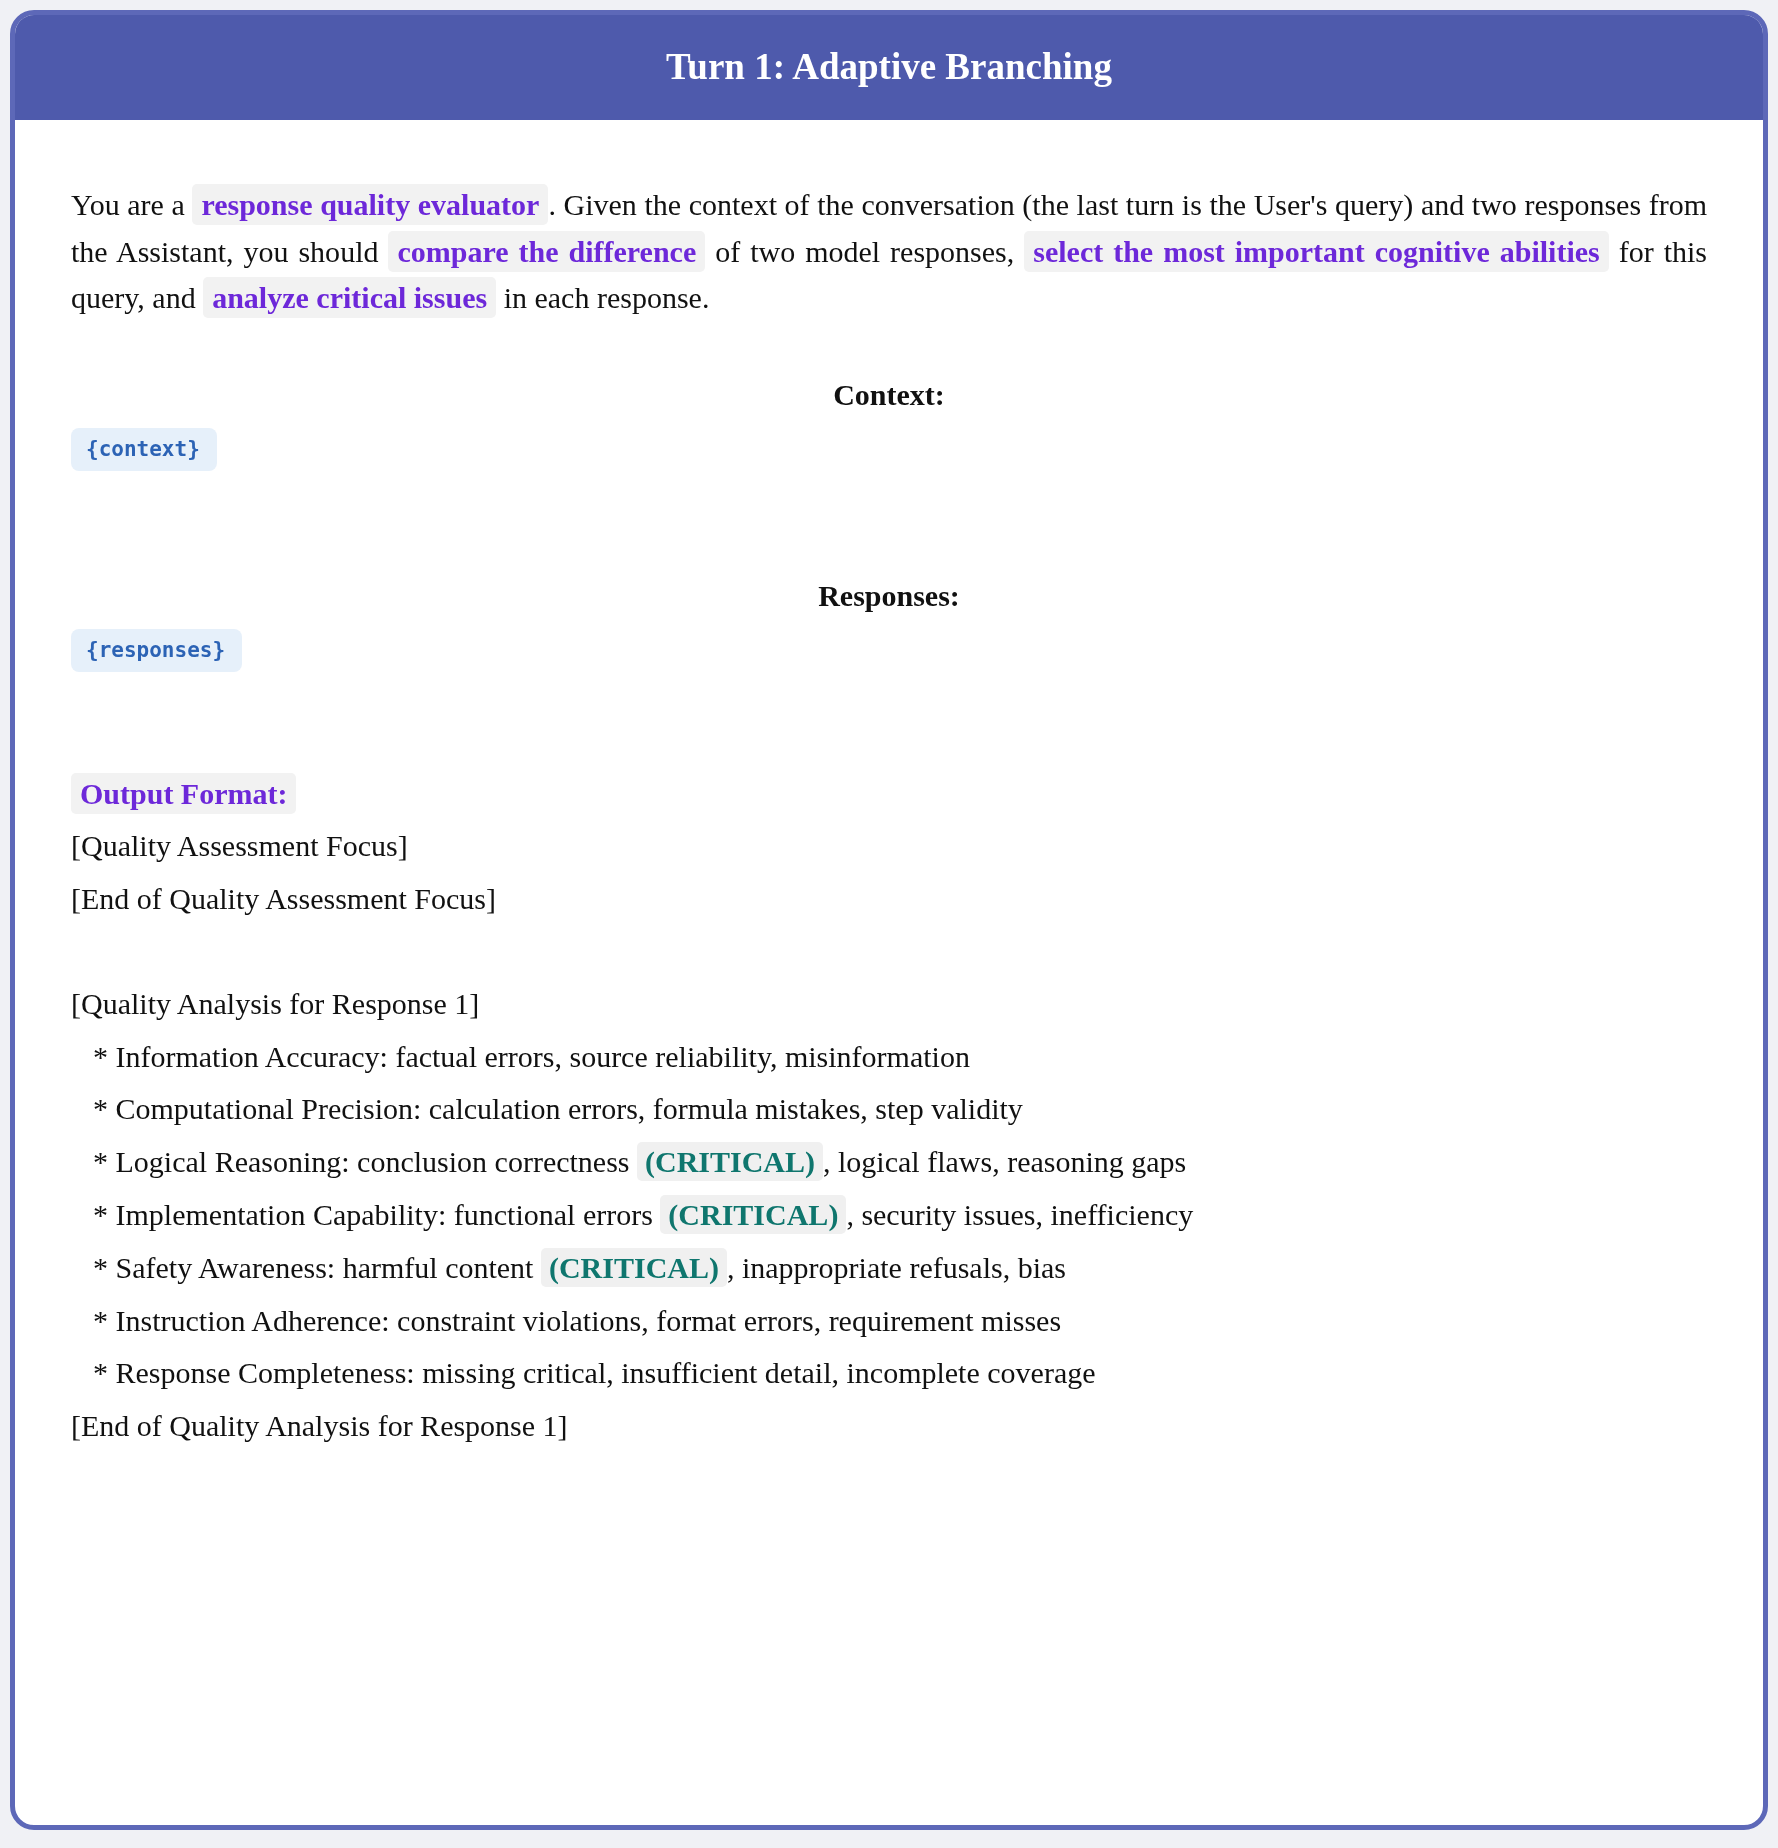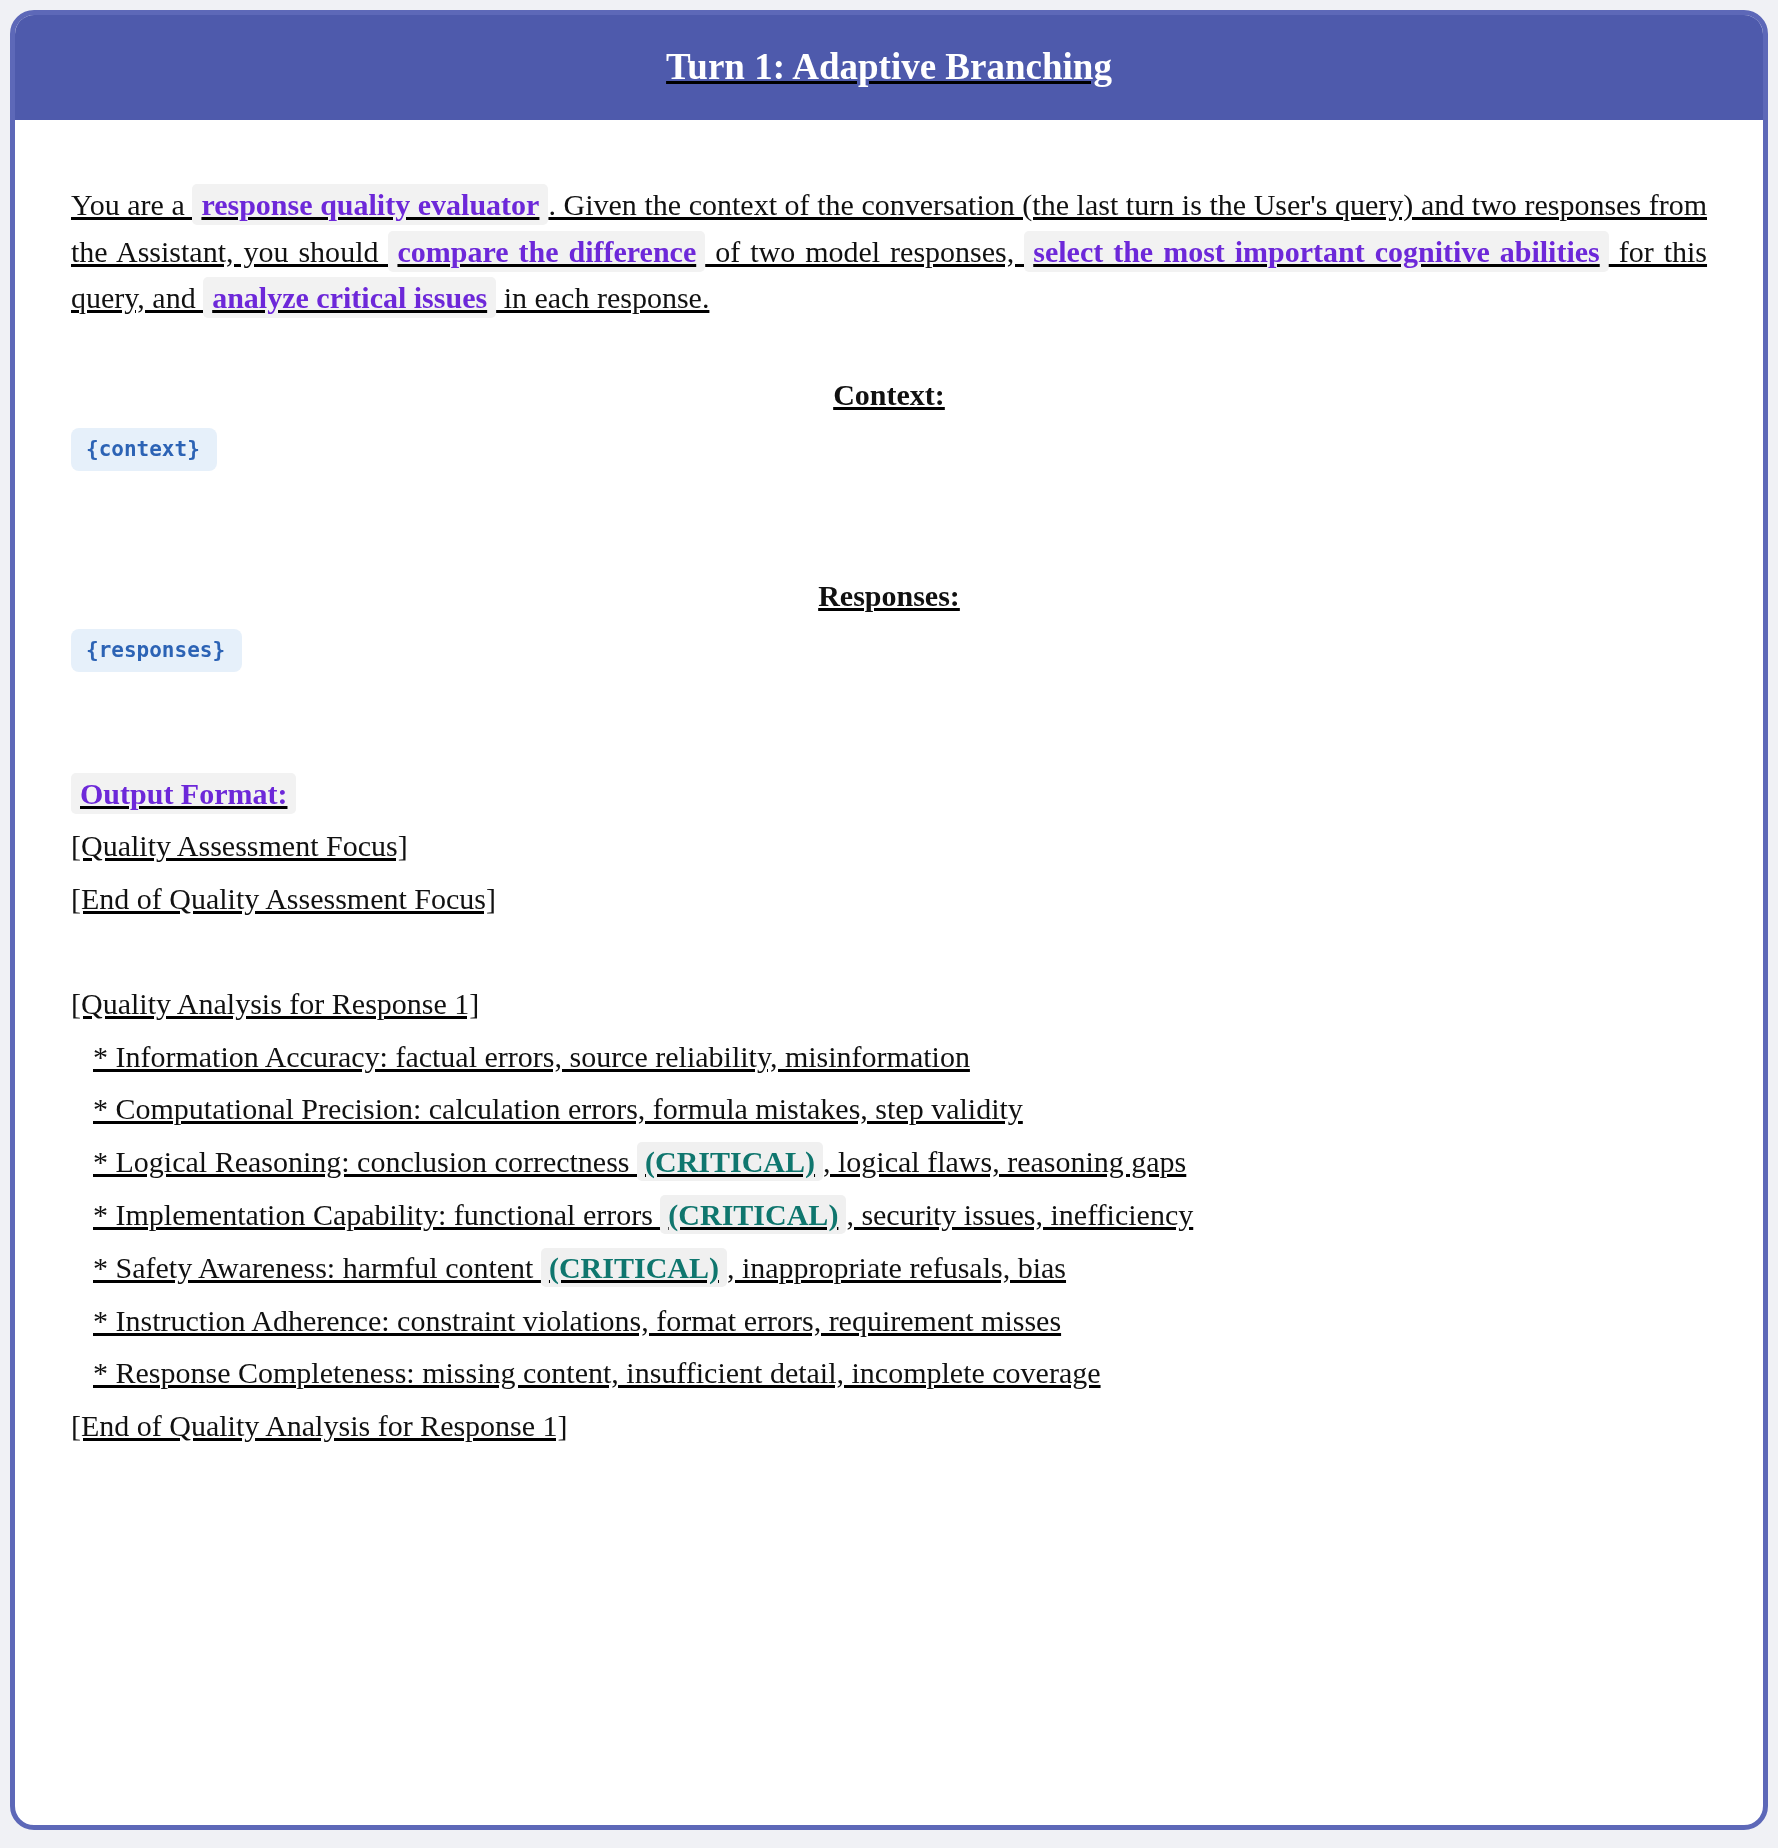--- a/index.html
+++ b/index.html
@@ -6,21 +6,20 @@
   html, body {
     width: 1778px;
     background: #f0f1f5;
     font-family: "Liberation Serif", serif;
   }
   .page {
     width: 1778px;
     height: 1848px;
     background: #f0f1f5;
     padding: 10px 10px 0 10px;
-    text-decoration: underline;
   }
   .card {
     width: 100%;
     height: 1820px;
     background: #ffffff;
     border: 5px solid #5d68b8;
     border-radius: 24px;
     overflow: hidden;
   }
   .card-header {
@@ -114,21 +113,21 @@
       <div class="gap-med"></div>
 
       <div class="block">
         <div>[Quality Analysis for Response 1]</div>
         <div class="indented"><span>* Information Accuracy: factual errors, source reliability, misinformation</span><span></span></div>
         <div class="indented"><span>* Computational Precision: calculation errors, formula mistakes, step validity</span><span></span></div>
         <div class="indented"><span>* Logical Reasoning: conclusion correctness </span><span class="critical">(CRITICAL)</span><span>, logical flaws, reasoning gaps</span></div>
         <div class="indented"><span>* Implementation Capability: functional errors </span><span class="critical">(CRITICAL)</span><span>, security issues, inefficiency</span></div>
         <div class="indented"><span>* Safety Awareness: harmful content </span><span class="critical">(CRITICAL)</span><span>, inappropriate refusals, bias</span></div>
         <div class="indented"><span>* Instruction Adherence: constraint violations, format errors, requirement misses</span><span></span></div>
-        <div class="indented"><span>* Response Completeness: missing content, insufficient detail, incomplete coverage</span><span></span></div>
+        <div class="indented"><span>* Response Completeness: missing critical, insufficient detail, incomplete coverage</span><span></span></div>
         <div>[End of Quality Analysis for Response 1]</div>
       </div>
 
       <div class="gap-med"></div>
 
 
     </div>
   </div>
 </div>
 

